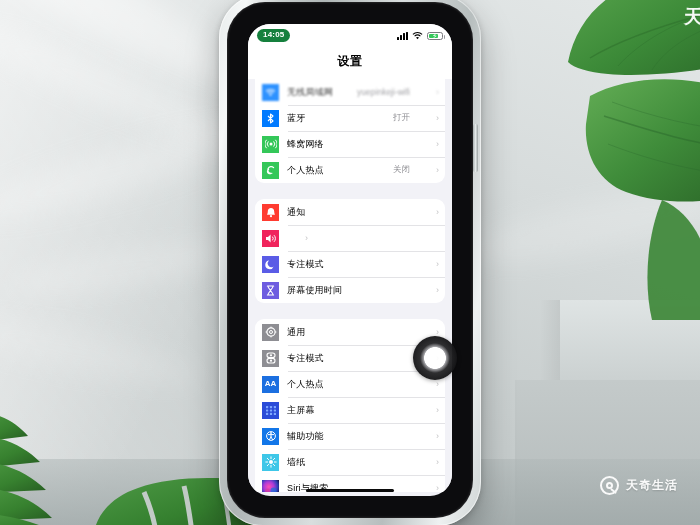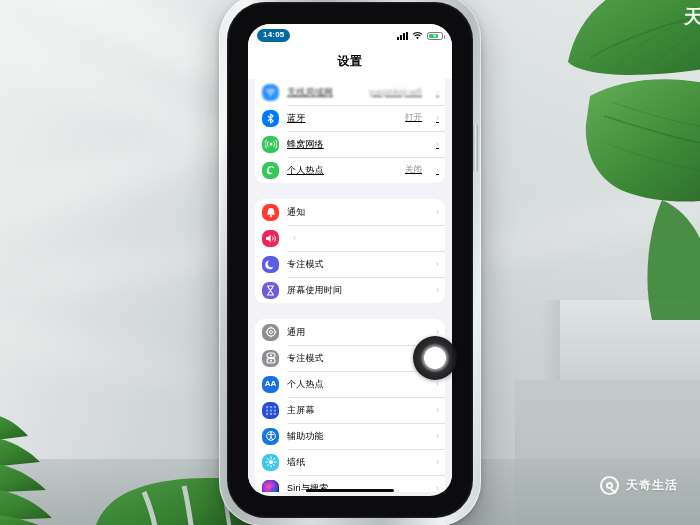--- a/index.html
+++ b/index.html
@@ -73,21 +73,21 @@
   .b-power{left:479px;top:130px;width:5px;height:48px;
     background:linear-gradient(90deg,#aab1b1,#e3e8e8 50%,#9aa1a1);border-radius:2px;}
 
   
   .statusbar{
     position:relative;height:21px;background:#fff;
     display:flex;align-items:center;justify-content:space-between;
     padding:2px 9px 0 9px;box-sizing:border-box;
   }
   .time-pill{
-    background:#0369a1;color:#fff;border-radius:9px;
+    background:#15803d;color:#fff;border-radius:9px;
     font-size:8px;font-weight:bold;padding:2px 6px 3px 6px;line-height:1;
     letter-spacing:.2px;
   }
   .status-right{display:flex;align-items:center;gap:4px;}
   .bars{display:flex;align-items:flex-end;gap:1px;height:8px;}
   .bars i{display:block;width:2px;background:#000;border-radius:.5px;}
   .bars i:nth-child(1){height:3px;}
   .bars i:nth-child(2){height:5px;}
   .bars i:nth-child(3){height:6.5px;}
   .bars i:nth-child(4){height:8px;}
@@ -103,39 +103,39 @@
   .nav-title{
     background:#fff;text-align:center;font-size:12px;font-weight:bold;color:#000;
     padding:8px 0 9px 0;letter-spacing:.5px;
   }
 
   .list-scroll{background:#f2f2f7;height:413px;overflow:hidden;position:relative;}
   .group{
     background:#fff;margin:0 0 16px 0;border-radius:9px;
     margin-left:7px;margin-right:7px;overflow:hidden;
   }
-  .group.first{border-radius:0 0 9px 9px;margin-top:0;text-decoration:underline;}
+  .group.first{border-radius:0 0 9px 9px;margin-top:0;}
   .row{
     display:flex;align-items:center;height:26px;padding-left:7px;position:relative;
     box-sizing:border-box;
   }
   .row + .row::before{
     content:"";position:absolute;left:33px;right:0;top:0;height:.5px;background:#e3e3e6;
   }
   .ico{
-    width:17px;height:17px;border-radius:7px;flex:0 0 auto;
+    width:17px;height:17px;border-radius:0;flex:0 0 auto;
     display:flex;align-items:center;justify-content:center;
     font-size:8px;color:#fff;font-weight:bold;line-height:1;overflow:hidden;
   }
   .ico svg{display:block;}
   .rlabel{
     margin-left:8px;font-size:9px;color:#000;flex:1 1 auto;white-space:nowrap;
     letter-spacing:.2px;
   }
-  .rvalue{font-size:8.5px;color:#8e8e93;margin-right:8px;white-space:nowrap;}
+  .rvalue{font-size:8.5px;color:#8e8e93;margin-right:20px;white-space:nowrap;}
   .chev{
     width:9px;margin-right:6px;color:#c4c4c6;font-size:9px;line-height:1;
     text-align:right;flex:0 0 auto;
   }
   .blurred{filter:blur(1.1px);opacity:.82;}
 
   .home-indicator{
     position:absolute;left:50%;transform:translateX(-50%);
     bottom:4px;width:88px;height:3px;background:#0a0a0a;border-radius:2px;
   }

